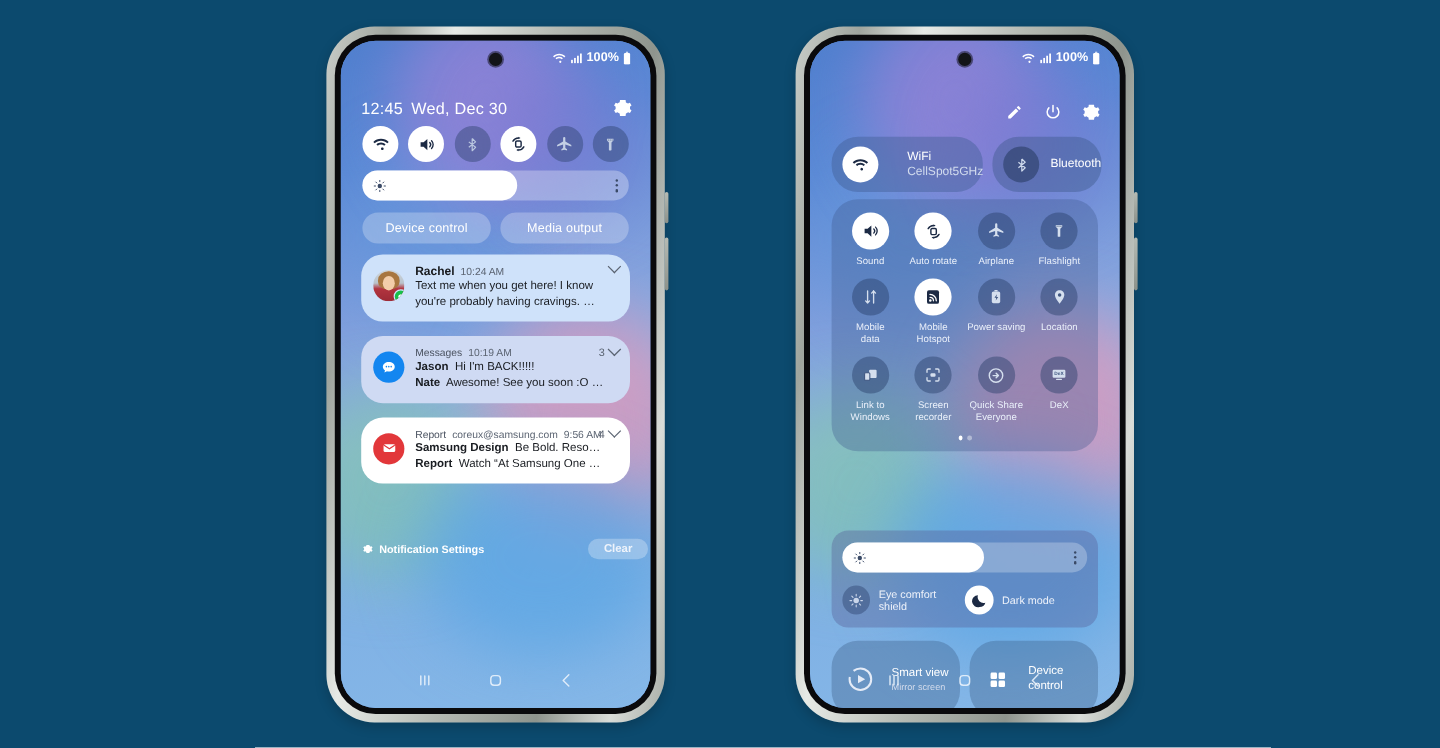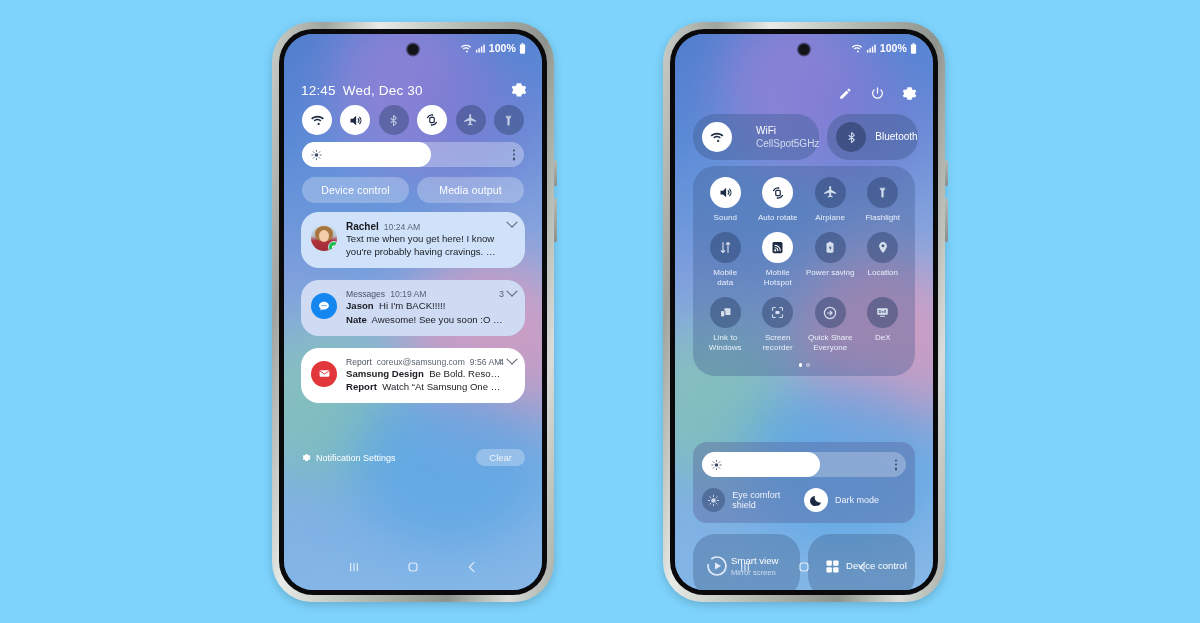--- a/index.html
+++ b/index.html
@@ -2,21 +2,21 @@
 <html><head>
 <meta charset="utf-8">
 <style>
   * { box-sizing: border-box; margin: 0; padding: 0; }
   html, body {
     width: 1200px; height: 623px;
     background: #ffffff;
     font-family: "Liberation Sans", sans-serif;
     overflow: hidden;
   }
-  .stage { position: relative; width: 1200px; height: 623px; background: #7dd3fc; padding-left: 36px; }
+  .stage { position: relative; width: 1200px; height: 623px; background: #0c4a6e; padding-left: 36px; }
 
   
   .phone { position: absolute; top: 22px; width: 282px; height: 580px; }
   .phone.left { left: 272px; }
   .phone.right { left: 663px; }
 
   .frame {
     position: absolute; inset: 0;
     border-radius: 40px;
     background: linear-gradient(100deg,#c9cdc8 0%,#9fa59e 14%,#e7eae6 28%,#b5bab3 50%,#8e948d 72%,#d9dcd8 88%,#a9aea7 100%);
@@ -141,22 +141,22 @@
   .n-meta .app { font-weight: 400; color: #4a5260; font-size: 8.6px; }
   .n-line {
     font-size: 9.6px; color: #1a1d22; line-height: 1.38;
     white-space: nowrap; overflow: hidden; text-overflow: ellipsis;
   }
   .n-line b { font-weight: 700; }
   .n-right { position: absolute; right: 9px; top: 9px; display: flex; align-items: center; gap: 4px; color: #5b6472; font-size: 9px; }
   .chev { width: 8px; height: 8px; border-right: 1.4px solid #5b6472; border-bottom: 1.4px solid #5b6472; transform: rotate(45deg) translate(-2px,-2px); }
 
   .l-footer {
-    position: absolute; left: 18px; right: 17px; top: 415px;
-    display: flex; justify-content: space-between;
+    position: absolute; left: 18px; right: 2px; top: 415px;
+    display: flex; justify-content: space-between; font-weight: bold;
   }
   .ns { display: flex; align-items: center; gap: 5px; color: #fff; font-size: 9px; }
   .clear-btn {
     background: rgba(255,255,255,.28); color: #eef3fb;
     border-radius: 11px; padding: 3px 13px; font-size: 9.5px;
   }
 
   
   .r-icons {
     position: absolute; right: 16px; top: 52px;
@@ -200,21 +200,21 @@
   .rb-row { display: flex; align-items: center; margin-top: 11px; }
   .rb-item { flex: 1; display: flex; align-items: center; gap: 7px; }
   .rb-ic { width: 24px; height: 24px; border-radius: 50%; display: flex; align-items: center; justify-content: center; }
   .rb-ic.on { background: #fff; }
   .rb-ic.off { background: rgba(40,62,104,.42); }
   .rb-t { color: #eef2fa; font-size: 9px; }
 
   .r-bottom { position: absolute; left: 18px; right: 18px; top: 500px; display: flex; gap: 8px; }
   .bb {
     flex: 1; height: 64px; border-radius: 22px;
-    display: flex; align-items: center; gap: 1px; padding-left: 11px;
+    display: flex; align-items: center; gap: 13px; padding-left: 11px;
     background: rgba(64,96,140,.38);
   }
   .bb-ic { width: 26px; height: 26px; border-radius: 50%; display: flex; align-items: center; justify-content: center; }
   .bb-t { color: #fff; font-size: 9.6px; line-height: 1.25; }
   .bb-s { color: #d4dcec; font-size: 7.6px; margin-top: 1px; }
 
   
   .navbar {
     position: absolute; left: 0; right: 0; bottom: 10px; height: 26px;
     display: flex; align-items: center; justify-content: space-around;

